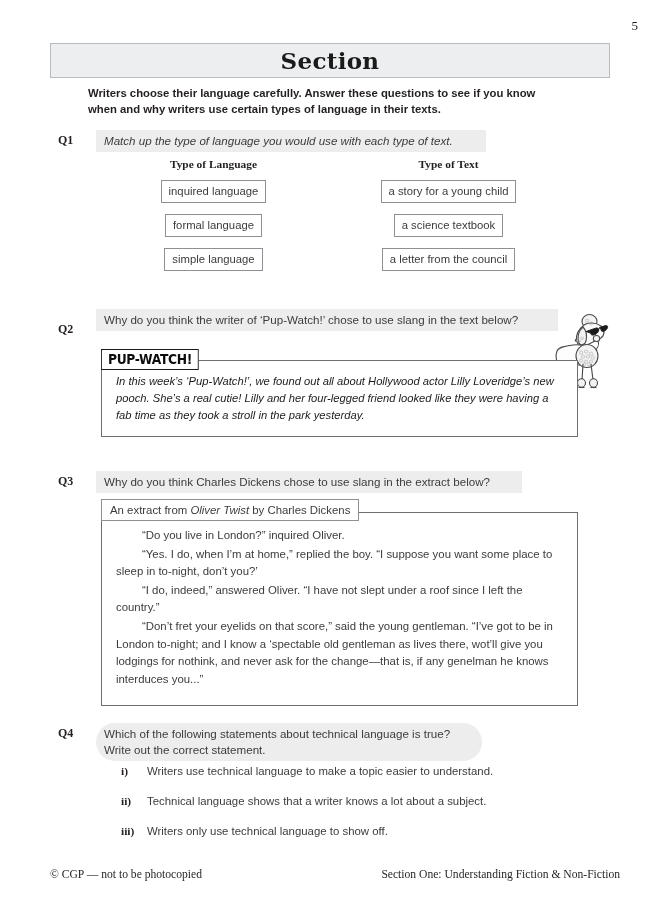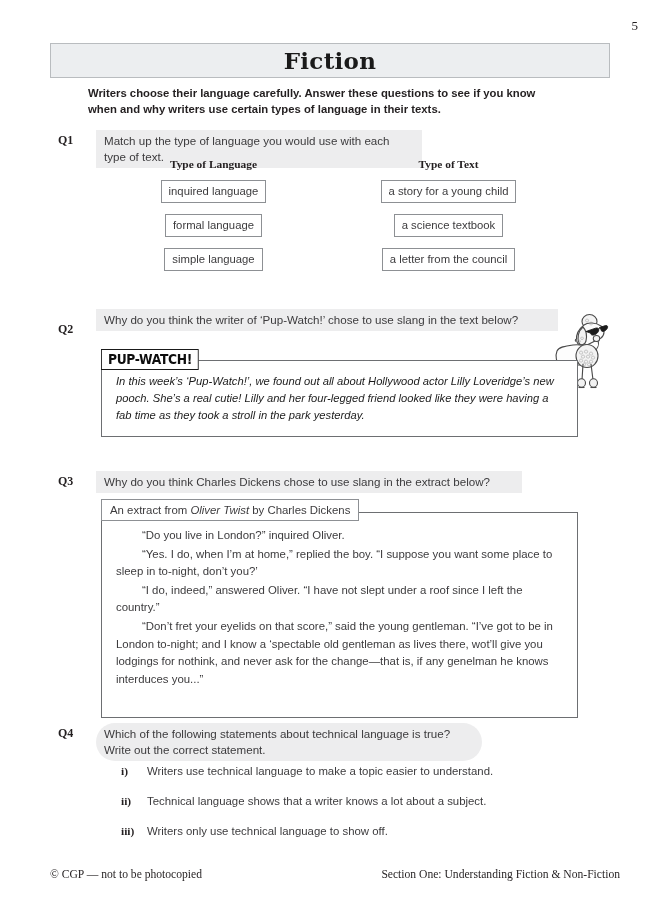--- a/index.html
+++ b/index.html
@@ -167,21 +167,21 @@
   
   .dickens-wrap {
     position: absolute;
     left: 101px;
     top: 512px;
     width: 477px;
   }
   .dickens-box {
     border: 1px solid #6d6f72;
     box-sizing: border-box;
-    padding: 14px 14px 28px 14px;
+    padding: 14px 14px 16px 14px;
     background: #fff;
   }
   .dickens-tag {
     position: absolute;
     left: 0px;
     top: -13px;
     background: #ffffff;
     border: 1px solid #8d9094;
     padding: 3px 8px 3px 8px;
     font-size: 11.4px;
@@ -236,27 +236,27 @@
     font-size: 11.6px;
     color: #231f20;
   }
 </style>
 </head>
 <body>
 
 <div class="page-number">5</div>
 
 <div class="title-banner">
-  <span class="title-text">Fiction</span>
+  <span class="title-text">Section</span>
 </div>
 
 <div class="intro">Writers choose their language carefully.  Answer these questions to see if you know when and why writers use certain types of language in their texts.</div>
 
 <div class="q-label" style="left:58px; top:133px;">Q1</div>
-<div class="q-bar" style="left:96px; top:130px; width:326px;">Match up the type of language you would use with each type of text.</div>
+<div class="q-bar" style="left:96px; top:130px; width:390px;font-style:italic;">Match up the type of language you would use with each type of text.</div>
 
 <div class="match-area">
   <div class="match-headers">
     <div class="match-col-head">Type of Language</div>
     <div class="match-col-head">Type of Text</div>
   </div>
   <div class="match-rows">
     <div class="match-row">
       <div class="match-cell">
         <div class="opt-box">inquired language</div>

